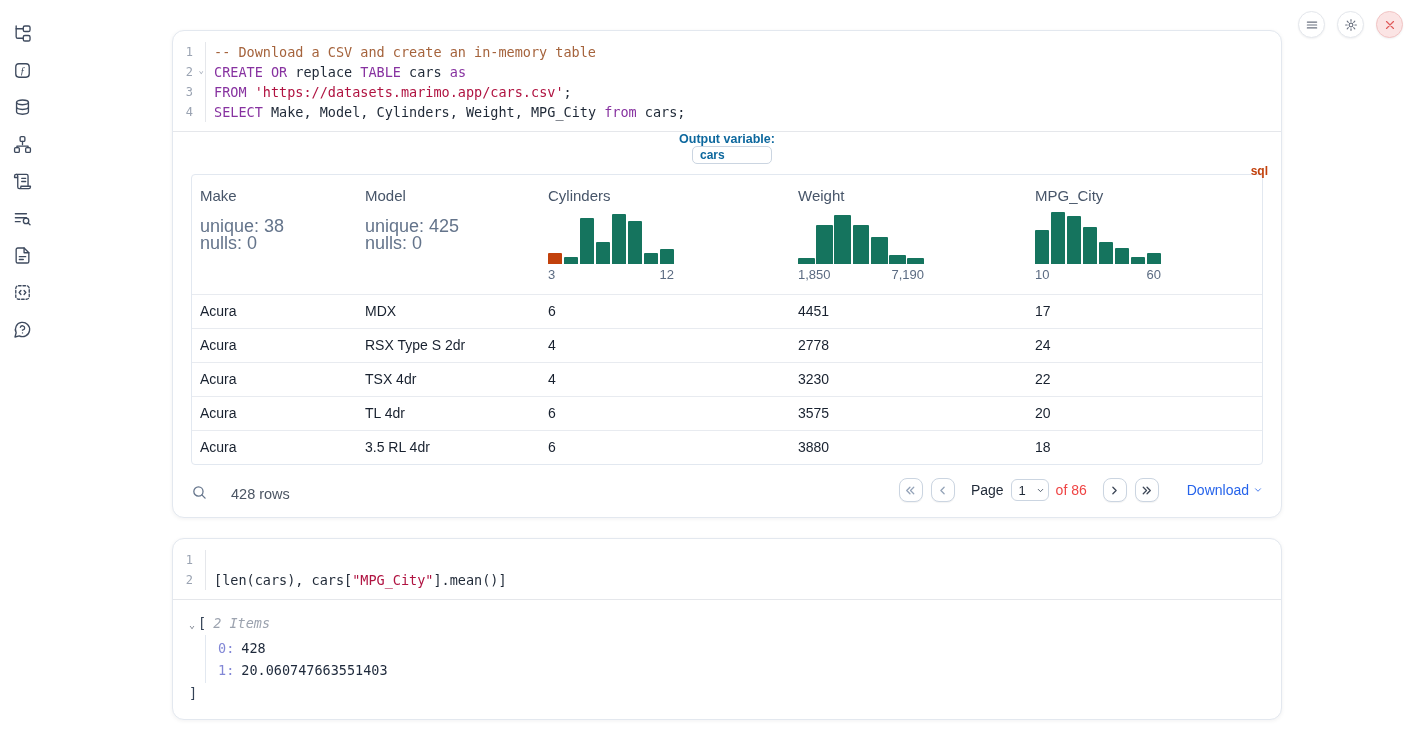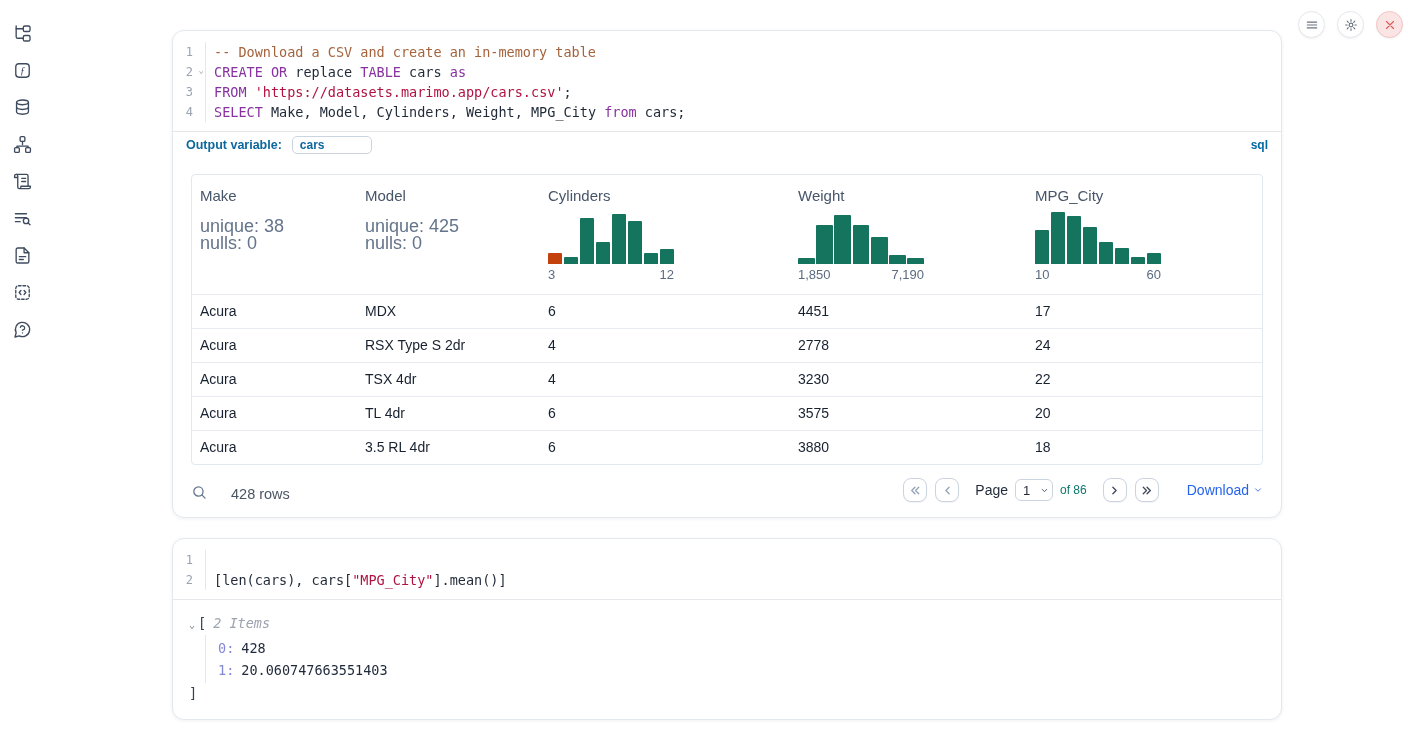--- a/index.html
+++ b/index.html
@@ -39,26 +39,26 @@
             font-size:12px; border-right:1px solid #e5e7eb; position:relative; }
   .fold { position:absolute; right:1px; top:-2px; font-size:9px; color:#9aa3b2; cursor:pointer; }
   .code-text { padding-left:8px; white-space:pre; }
   .tok-com { color:#a5633c; }
   .tok-kw  { color:#8732a0; }
   .tok-str { color:#b01341; }
   .tok-pln { color:#1f2937; }
 
   
   .ov-bar { display:flex; align-items:center; height:27px; border-top:1px solid #e5e7eb;
-            padding:0 13px; }
+            padding:0 13px;flex-direction:column; }
   .ov-label { color:#0d689e; font-weight:bold; font-size:12.5px; }
   .ov-input { margin-left:10px; width:80px; height:18px; border:1px solid #cbd5e1;
               border-radius:5px; font-family:"Liberation Sans",sans-serif;
               font-weight:bold; font-size:12px; color:#0d689e; padding:1px 7px; outline:none; }
-  .lang-badge { margin-left:auto; color:#0369a1; font-weight:bold; font-size:12px; }
+  .lang-badge { margin-left:auto; color:#c2410c; font-weight:bold; font-size:12px; }
 
   
   .tbl { margin:16px 18px 0; border:1px solid #e2e8f0; border-radius:4px; overflow:hidden; }
   .tbl-grid { display:grid; grid-template-columns:165px 183px 250px 237px 1fr; }
   .h-cell { padding:12px 8px 12px; cursor:pointer; }
   .h-label { font-size:15px; color:#475569; }
   .h-stats { margin-top:14px; font-size:18px; color:#64748b; line-height:17px; }
   .hist { margin-top:8px; width:126px; }
   .hist-bars { display:flex; align-items:flex-end; gap:1.5px; height:52px; }
   .hist-bar { flex:1 1 0; border-radius:1px 1px 0 0; }
@@ -83,21 +83,21 @@
   .pg-btn.strong svg { stroke:#3c4656; }
   .pg-btn + .pg-btn { margin-left:8px; }
   .page-label { margin:0 7px 0 16px; font-size:14px; color:#1f2937; }
   .page-select-wrap { position:relative; }
   .page-select { appearance:none; -webkit-appearance:none; width:38px; height:22px;
                  border:1px solid #cbd5e1; border-radius:6px; background:#fff;
                  font-size:13px; color:#1f2937; padding:0 14px 0 7px; cursor:pointer; }
   .page-select-wrap svg { position:absolute; right:4px; top:7px; width:9px; height:9px;
                           stroke:#334155; fill:none; stroke-width:2.2; stroke-linecap:round;
                           pointer-events:none; }
-  .of-label { margin:0 16px 0 7px; font-size:12px; color:#0f766e; }
+  .of-label { margin:0 16px 0 7px; font-size:14px; color:#ef4444; }
   .download { margin-left:28px; display:flex; align-items:center; gap:4px;
               color:#2563eb; font-size:14px; cursor:pointer; }
   .download svg { width:10px; height:10px; stroke:#2563eb; fill:none;
                   stroke-width:2; stroke-linecap:round; }
 
   
   .out-area { border-top:1px solid #e5e7eb; padding:13px 16px 16px;
               font-family:"DejaVu Sans Mono", monospace; font-size:13.5px; }
   .tree-head { line-height:20px; color:#334155; }
   .tree-toggle { font-size:10px; color:#6b7280; margin-right:3px; cursor:pointer; }

